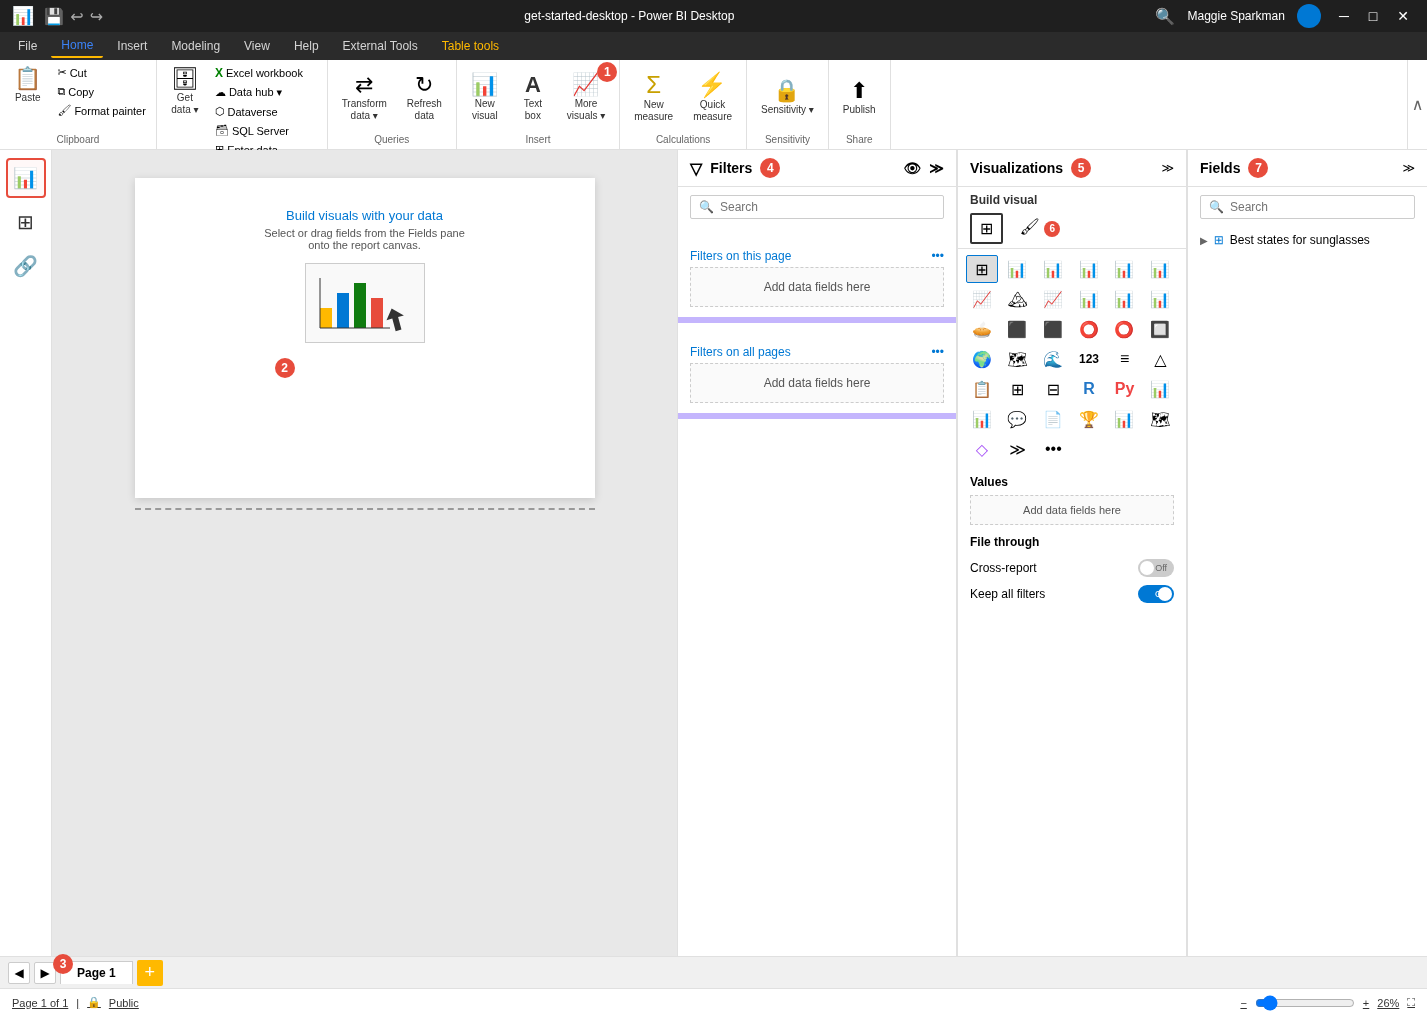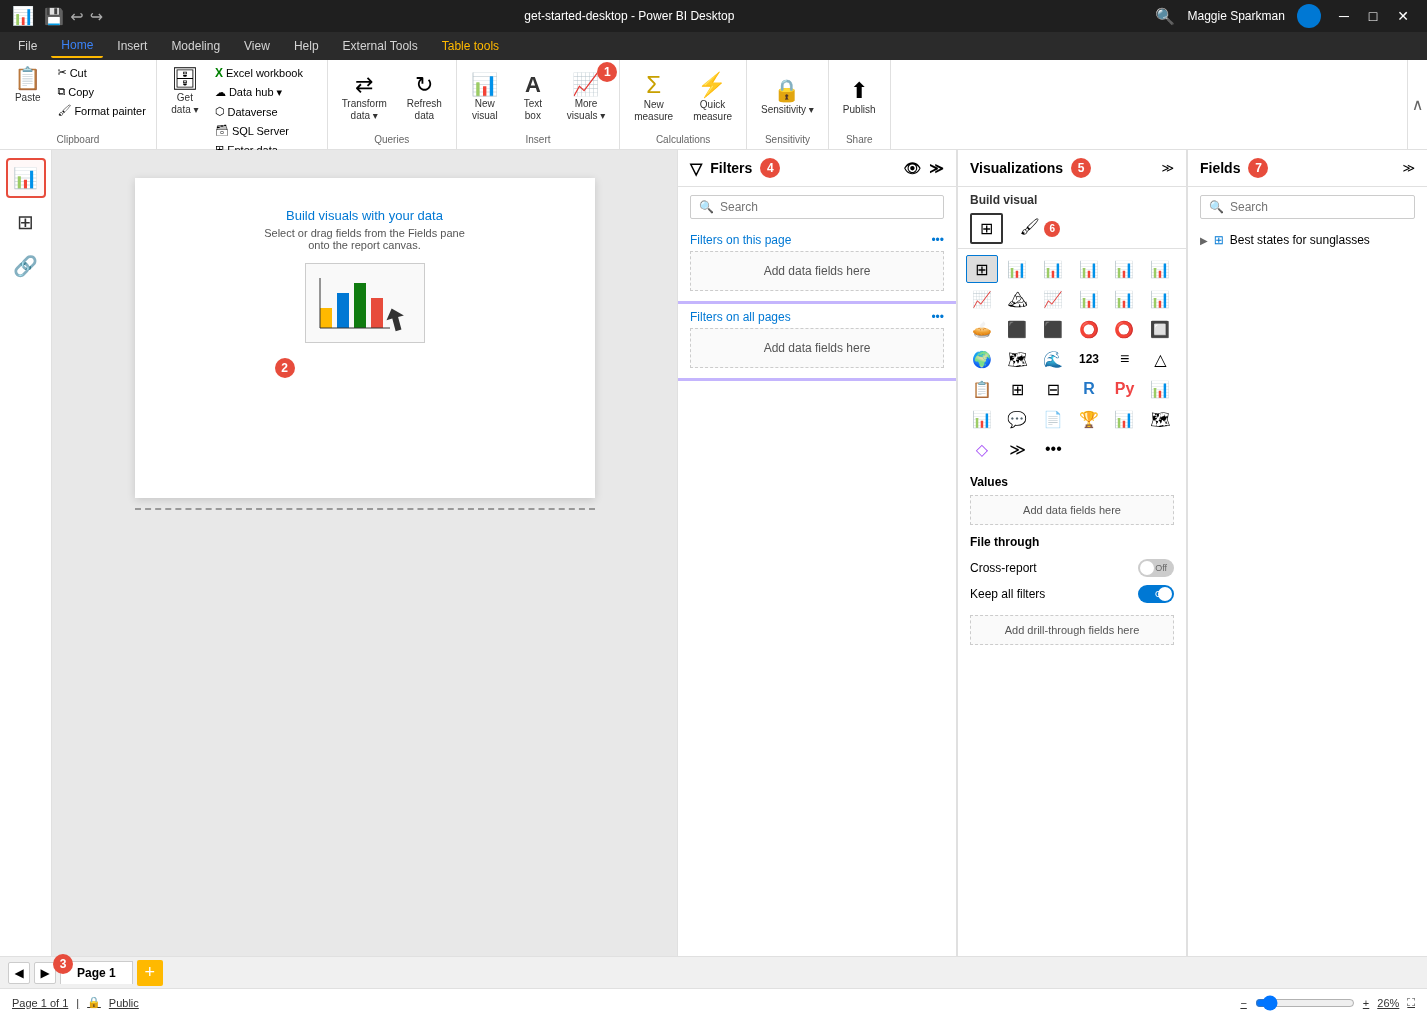--- a/index.html
+++ b/index.html
@@ -200,21 +200,22 @@
       gap: 6px;
     }
     .panel-search input {
       border: none;
       outline: none;
       font-size: 12px;
       flex: 1;
     }
     .filter-section {
       padding: 6px 12px;
-      border-bottom: 3px solid #c4b5fd;
+      border-bottom: 6px solid #c4b5fd;
+      margin-top: 16px;
     }
     .filter-section-header {
       display: flex;
       justify-content: space-between;
       align-items: center;
       font-size: 12px;
       color: #0078d4;
       margin-bottom: 4px;
     }
     .filter-drop-zone {
@@ -789,23 +790,20 @@
         </div>
       </div>
       <div class="drill-row">
         <span>Keep all filters</span>
         <div class="toggle-on">
           <span style="font-size:9px;padding-right:3px;">On</span>
           <span class="toggle-knob" style="right:2px;left:auto;"></span>
         </div>
       </div>
     </div>
-    <div class="viz-drop-zone" style="margin:4px 12px 8px;">
-      <span>Add drill-through fields here</span>
-    </div>
   </div>
 
   <div class="fields-panel">
     <div class="fields-header">
       <div style="display:flex;align-items:center;gap:8px;">
         <span style="font-size:14px;font-weight:600;">Fields</span>
         <span class="num-badge">7</span>
       </div>
       <div style="display:flex;gap:4px;">
         <span style="cursor:pointer;">≫</span>

